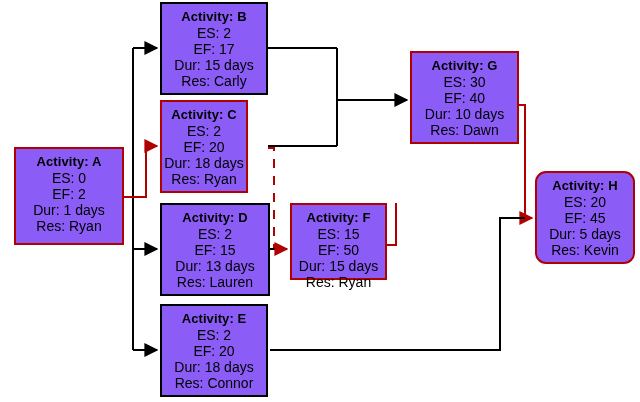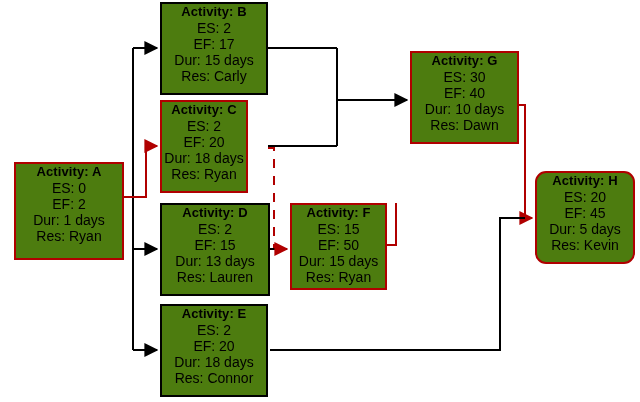--- a/index.html
+++ b/index.html
@@ -6,24 +6,25 @@
   #canvas{
     position:relative;
     width:640px;height:402px;
     background:#ffffff;
     font-family:"Liberation Sans", sans-serif;
     overflow:hidden;
   }
   #edges{position:absolute;left:0;top:0;width:640px;height:402px;}
   .node{
     position:absolute;
-    background:#4d7c0f;
+    background:#8b5cf6;
     border:2px solid #000000;
     box-sizing:border-box;
     text-align:center;
+    padding-top:5px;
     z-index:5;
   }
   .node.critical{border-color:#b00000;}
   .node .title{
     font-size:13px;font-weight:bold;color:#000000;
     line-height:16px;letter-spacing:0.1px;
   }
   .node .row{
     font-size:14px;color:#000000;line-height:16px;
   }
@@ -67,21 +68,21 @@
 
     <path d="M 270 249 L 287 249" fill="none" stroke="#000000" stroke-width="2" marker-end="url(#arrow-red)"></path>
 
     <path d="M 519 105 L 525 105 L 525 218 L 532 218" fill="none" stroke="#b00000" stroke-width="2" marker-end="url(#arrow-red)"></path>
 
     <path d="M 387 245 L 396 245 L 396 203" fill="none" stroke="#b00000" stroke-width="2"></path>
 
     <path d="M 270 350 L 500 350 L 500 218 L 525 218" fill="none" stroke="#000000" stroke-width="2"></path>
   </svg>
 
-  <div class="node critical" style="left:14px;top:162px;width:110px;height:98px;">
+  <div class="node critical" style="left:14px;top:147px;width:110px;height:98px;">
     <div class="title">Activity: A</div>
     <div class="row">ES: 0</div>
     <div class="row">EF: 2</div>
     <div class="row">Dur: 1 days</div>
     <div class="row">Res: Ryan</div>
   </div>
 
   <div class="node" style="left:160px;top:2px;width:108px;height:93px;">
     <div class="title">Activity: B</div>
     <div class="row">ES: 2</div>
@@ -107,21 +108,21 @@
   </div>
 
   <div class="node" style="left:160px;top:304px;width:108px;height:93px;">
     <div class="title">Activity: E</div>
     <div class="row">ES: 2</div>
     <div class="row">EF: 20</div>
     <div class="row">Dur: 18 days</div>
     <div class="row">Res: Connor</div>
   </div>
 
-  <div class="node critical" style="left:290px;top:203px;width:97px;height:87px;">
+  <div class="node critical" style="left:290px;top:203px;width:97px;height:77px;">
     <div class="title">Activity: F</div>
     <div class="row">ES: 15</div>
     <div class="row">EF: 50</div>
     <div class="row">Dur: 15 days</div>
     <div class="row">Res: Ryan</div>
   </div>
 
   <div class="node critical" style="left:410px;top:51px;width:109px;height:93px;">
     <div class="title">Activity: G</div>
     <div class="row">ES: 30</div>

